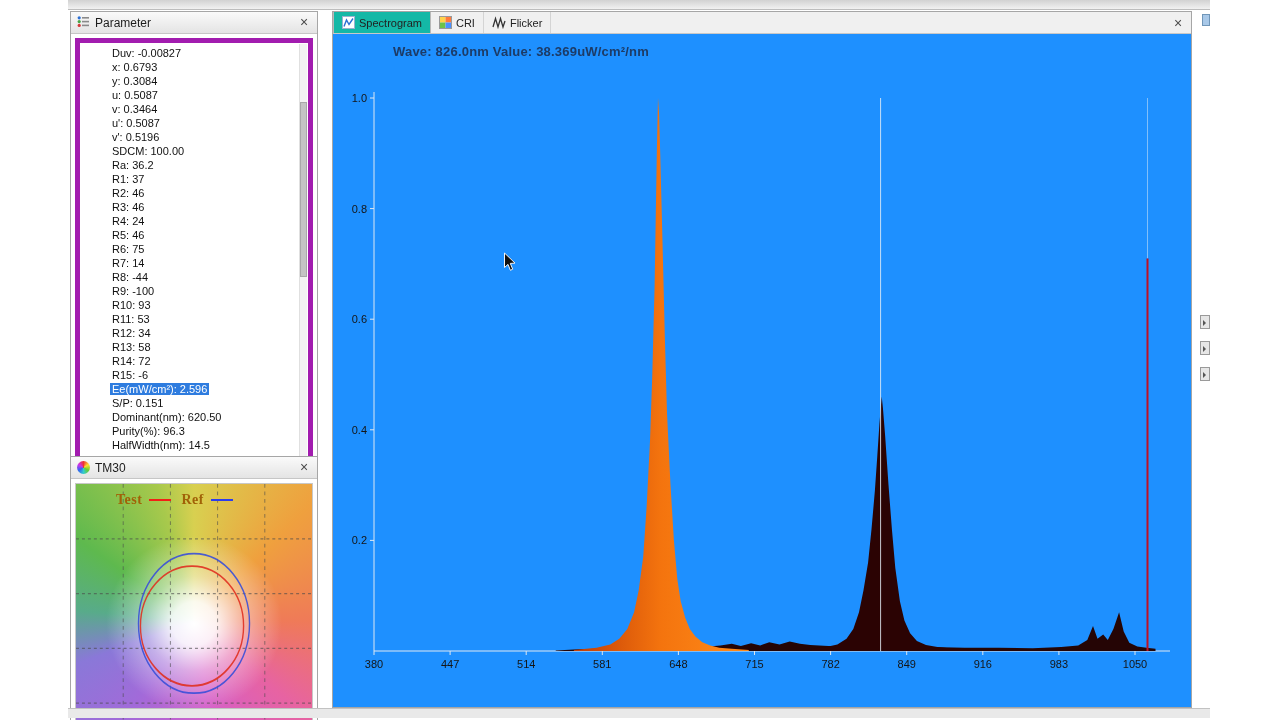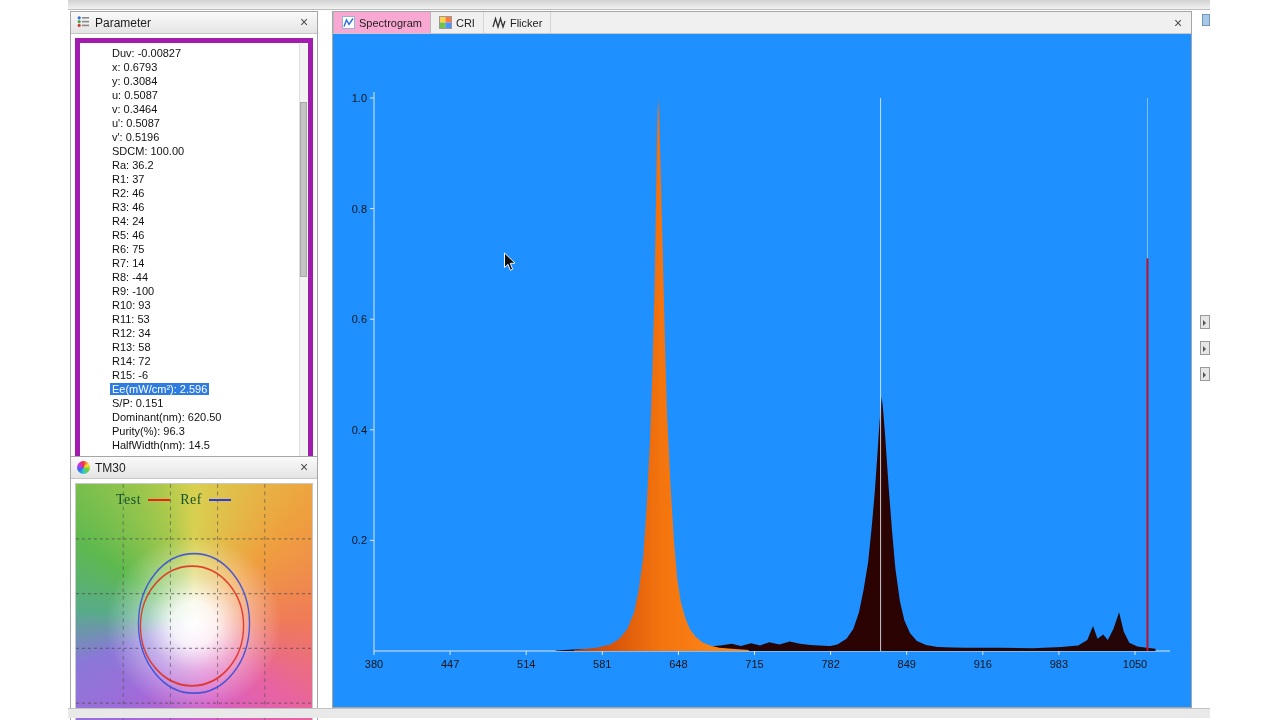--- a/index.html
+++ b/index.html
@@ -40,31 +40,31 @@
   .tm30-field { position:absolute; inset:0;
     background:
       radial-gradient(circle at 50% 51%, rgba(255,255,255,1) 0%, rgba(255,255,255,0.9) 12%,
                       rgba(255,255,255,0.45) 26%, rgba(255,255,255,0) 48%),
       conic-gradient(from 0deg at 50% 50%,
         #d8d050 0deg, #efa03e 45deg, #ef7a58 90deg, #e763a2 130deg, #d55fc8 170deg,
         #a26ad9 215deg, #8a78d8 250deg, #58ab8a 275deg, #5eb94e 305deg, #a8c94c 345deg, #d8d050 360deg);
   }
   .tm30-overlay { position:absolute; inset:0; width:100%; height:100%; }
   .tm30-legend { position:absolute; left:40px; top:8px; display:flex; align-items:center; }
-  .legend-label { font-family:"Liberation Serif", serif; font-weight:normal; font-size:14px;
-                  color:#14532d; letter-spacing:0.5px; }
+  .legend-label { font-family:"Liberation Serif", serif; font-weight:bold; font-size:14px;
+                  color:#a16207; letter-spacing:0.5px; }
   .legend-line { display:inline-block; width:22px; height:2px; margin:0 10px 0 7px; }
 
   
   .spec-panel { left:264px; top:11px; width:860px; height:697px; }
   .tabbar { position:relative; height:22px; background:#f0f0f0; border-bottom:1px solid #c8c8c8;
             display:flex; align-items:stretch; }
   .tab { display:flex; align-items:center; gap:4px; padding:0 8px; font-size:11px; color:#222;
          border-right:1px solid #d4d4d4; }
-  .tab.active { background:#f9a8d4; border-right:1px solid #b8b8b8; border-left:1px solid #b8b8b8;justify-content:flex-end; }
+  .tab.active { background:#14b8a6; border-right:1px solid #b8b8b8; border-left:1px solid #b8b8b8;justify-content:flex-end; }
   .tab .icon { display:inline-flex; }
   .tab-close { top:3px; }
 
   .chart-area { position:absolute; left:0; top:22px; right:0; bottom:0; background:#1e90ff; overflow:hidden; }
   .chart-readout { position:absolute; left:60px; top:10px; font-size:13px; color:#1d3b66;
                    font-weight:bold; letter-spacing:0.2px; }
   #spectrum-svg { position:absolute; left:0; top:0; }
   #spectrum-svg text.tick { font-family:"Liberation Sans", sans-serif; font-size:11px; fill:#151515; }
   .mouse-cursor { position:absolute; left:170px; top:218px; }
 
@@ -226,20 +226,21 @@
           <svg width="14" height="13" viewBox="0 0 14 13">
             <polyline points="1,11 3.5,2.5 6,11 8.5,2.5 11,11 13,5" fill="none" stroke="#333" stroke-width="1.3"></polyline>
           </svg>
         </span>
         <span>Flicker</span>
       </div>
       <span class="close-btn tab-close">×</span>
     </div>
 
     <div class="chart-area" style="background: rgb(30, 144, 255);">
+      <div class="chart-readout">Wave: 826.0nm Value: 38.369uW/cm²/nm</div>
       <svg id="spectrum-svg" width="858" height="673">
           <defs>
             <linearGradient id="peakgrad" x1="0" y1="0" x2="1" y2="0">
       <stop offset="0" stop-color="#c23d06"></stop>
       <stop offset="0.5" stop-color="#f4740e"></stop>
       <stop offset="1" stop-color="#ff8c1a"></stop>
             </linearGradient>
           </defs>
           <line x1="41" y1="58" x2="41" y2="617" stroke="#dde7f2" stroke-width="1"></line>
           <line x1="41" y1="617" x2="837" y2="617" stroke="#dde7f2" stroke-width="1"></line>

